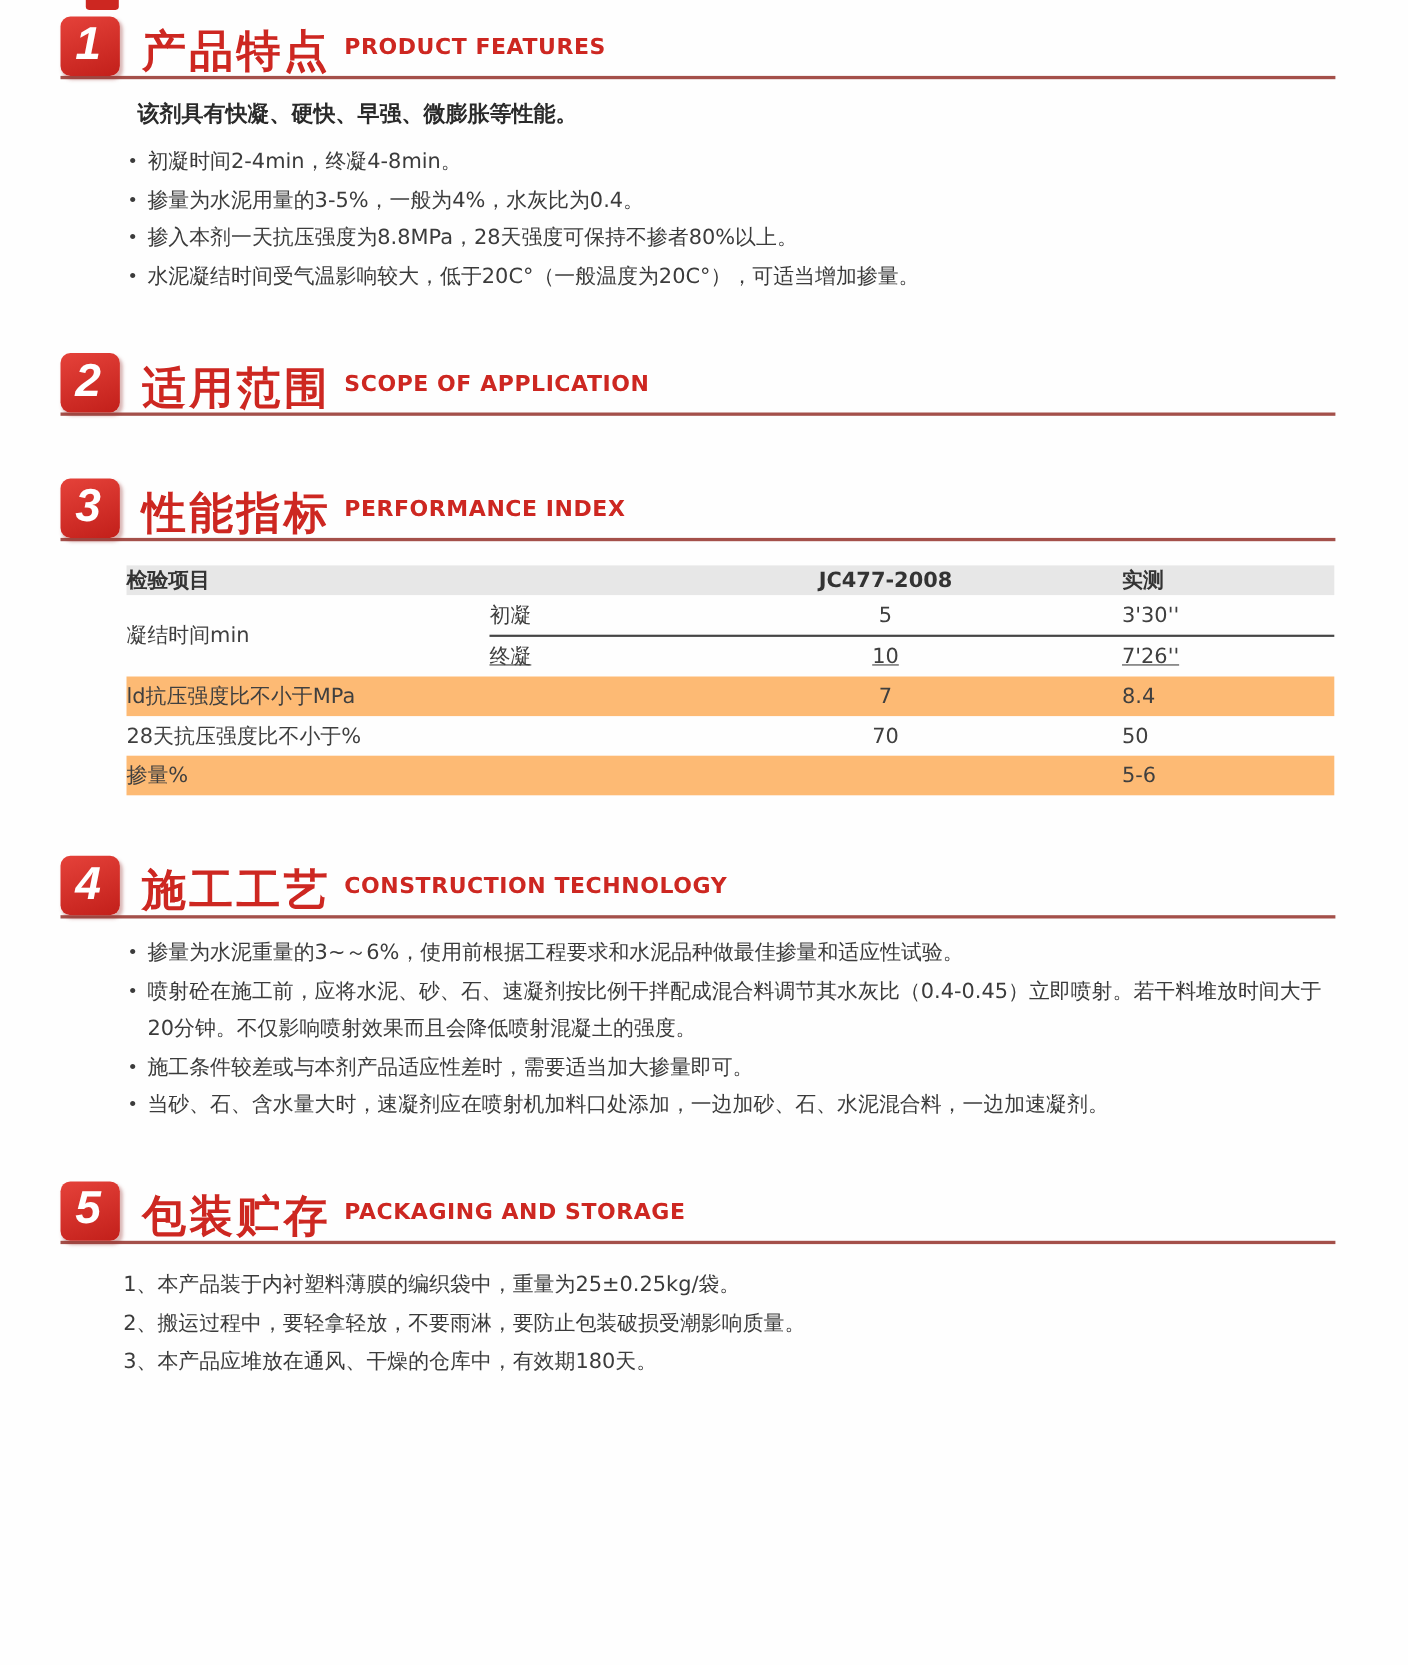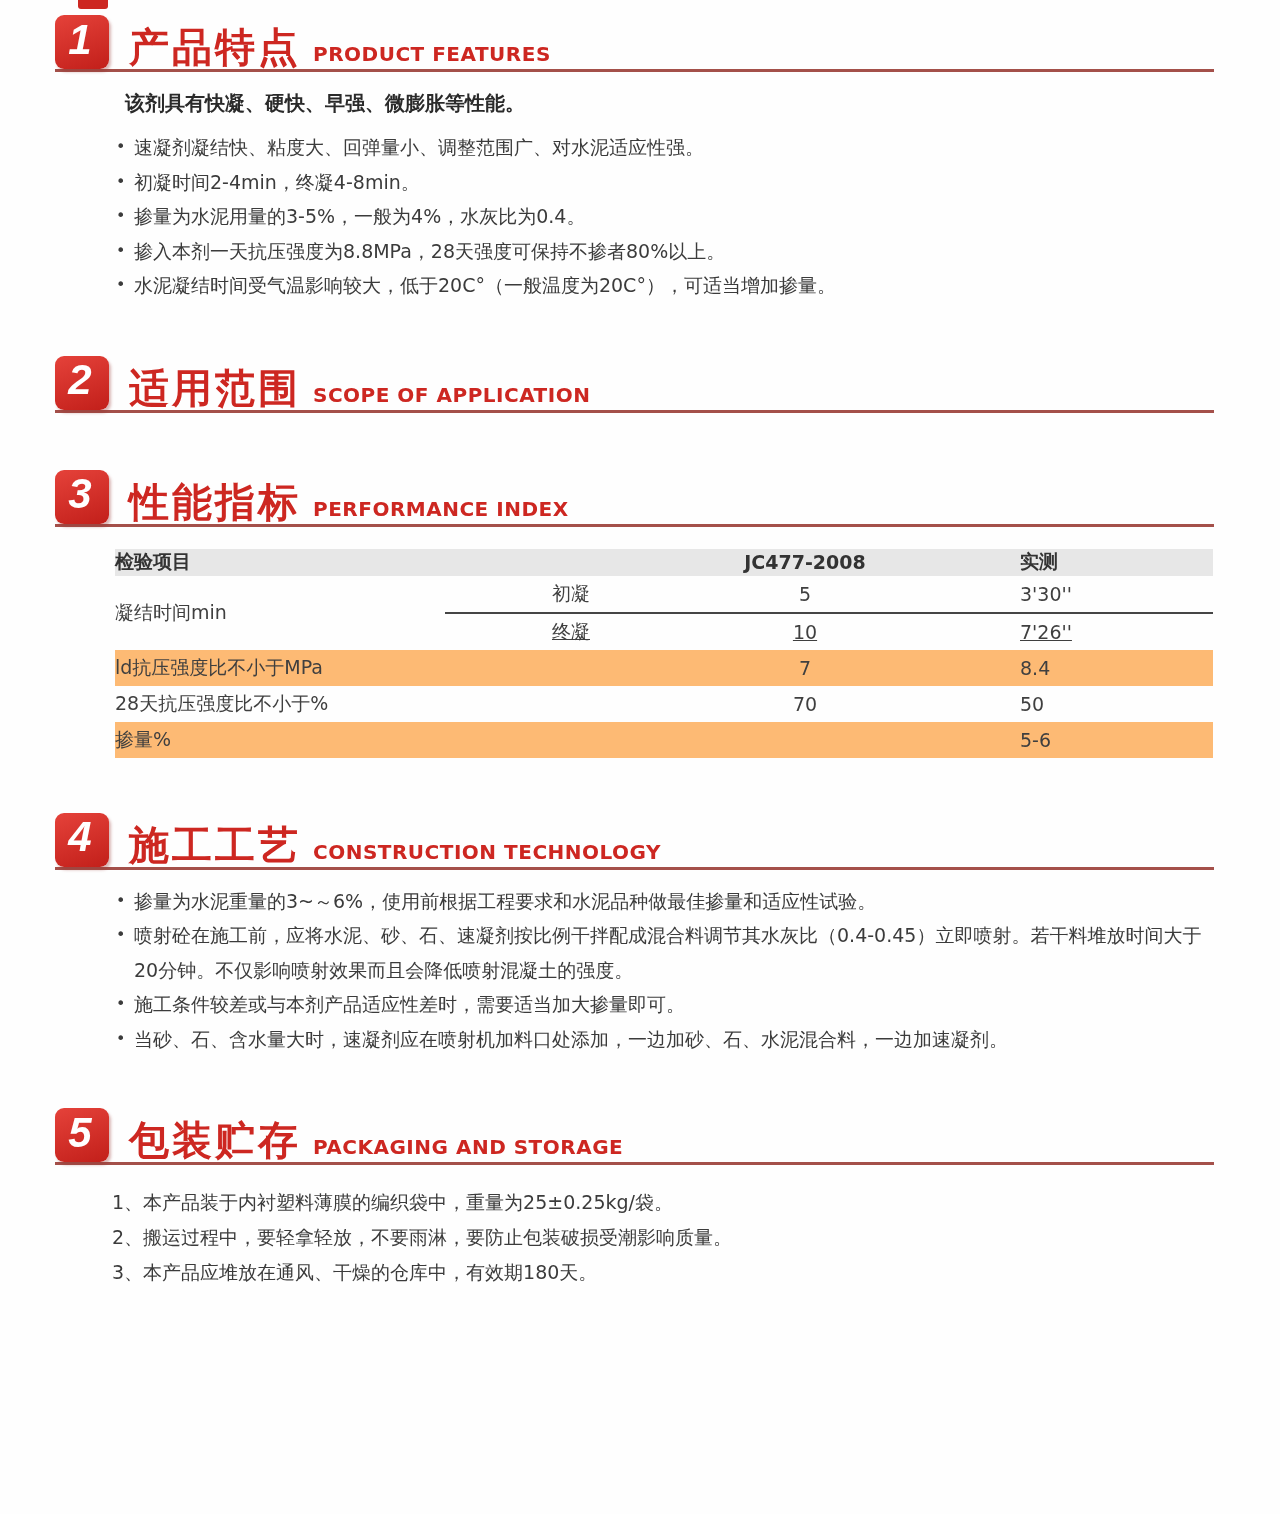--- a/index.html
+++ b/index.html
@@ -32,21 +32,21 @@
     line-height:1;padding-bottom:5px;padding-right:4px;
     font-family:"Liberation Sans",sans-serif;
   }
   .sec-title{
     color:#cd2721;font-size:40px;font-weight:bold;
     margin-left:20px;letter-spacing:3px;line-height:1;padding-bottom:2px;
     white-space:nowrap;
   }
   .sec-sub{
     color:#cd2721;font-size:20px;font-weight:bold;
-    margin-left:12px;padding-bottom:3px;letter-spacing:0.5px;
+    margin-left:12px;padding-bottom:15px;letter-spacing:0.5px;
     white-space:nowrap;
   }
   .intro{
     margin:16px 66px 0 125px;
     font-size:20px;font-weight:bold;color:#2a2a2a;
     line-height:30px;
   }
   .bullets{
     list-style:none;margin:12px 60px 0 113px;padding:0;
     font-size:19px;color:#3b3b3b;
@@ -61,21 +61,21 @@
   .spec-table{
     width:1098px;margin:22px 0 0 115px;
     border-collapse:collapse;font-size:19px;color:#3f3f3f;
     table-layout:fixed;
   }
   .spec-table th,.spec-table td{padding:0;height:36px;vertical-align:middle;}
   .spec-table tr.r-head th{height:27px;background:#e7e7e7;font-weight:bold;color:#333;}
   .r-gray td{background:#fdba74;}
   .c-label{text-align:left;padding-left:20px;}
   .h-label{text-align:left;padding-left:20px;}
-  .c-sub{text-align:right;}
+  .c-sub{text-align:left;}
   .c-center{text-align:center;}
   .c-actual{text-align:left;padding-left:16px;}
   td.sep{border-top:2px solid #454545;text-decoration:underline;}
   .mt-s1{margin-top:15px;}
   .mt-s2{margin-top:53px;}
   .mt-s3{margin-top:57px;}
   .mt-s4{margin-top:55px;}
   .mt-s5{margin-top:52px;}
 </style>
 </head>
@@ -86,21 +86,20 @@
 <div class="section mt-s1">
   <div class="sec-header">
     <div class="badge">
       <span>1</span>
     </div>
     <div class="sec-title">产品特点</div>
     <div class="sec-sub">PRODUCT FEATURES</div>
   </div>
   <div class="intro">该剂具有快凝、硬快、早强、微膨胀等性能。</div>
   <ul class="bullets">
-    <li>速凝剂凝结快、粘度大、回弹量小、调整范围广、对水泥适应性强。</li>
     <li>初凝时间2-4min，终凝4-8min。</li>
     <li>掺量为水泥用量的3-5%，一般为4%，水灰比为0.4。</li>
     <li>掺入本剂一天抗压强度为8.8MPa，28天强度可保持不掺者80%以上。</li>
     <li>水泥凝结时间受气温影响较大，低于20C°（一般温度为20C°），可适当增加掺量。</li>
   </ul>
 </div>
 
 <div class="section mt-s2">
   <div class="sec-header">
     <div class="badge">

